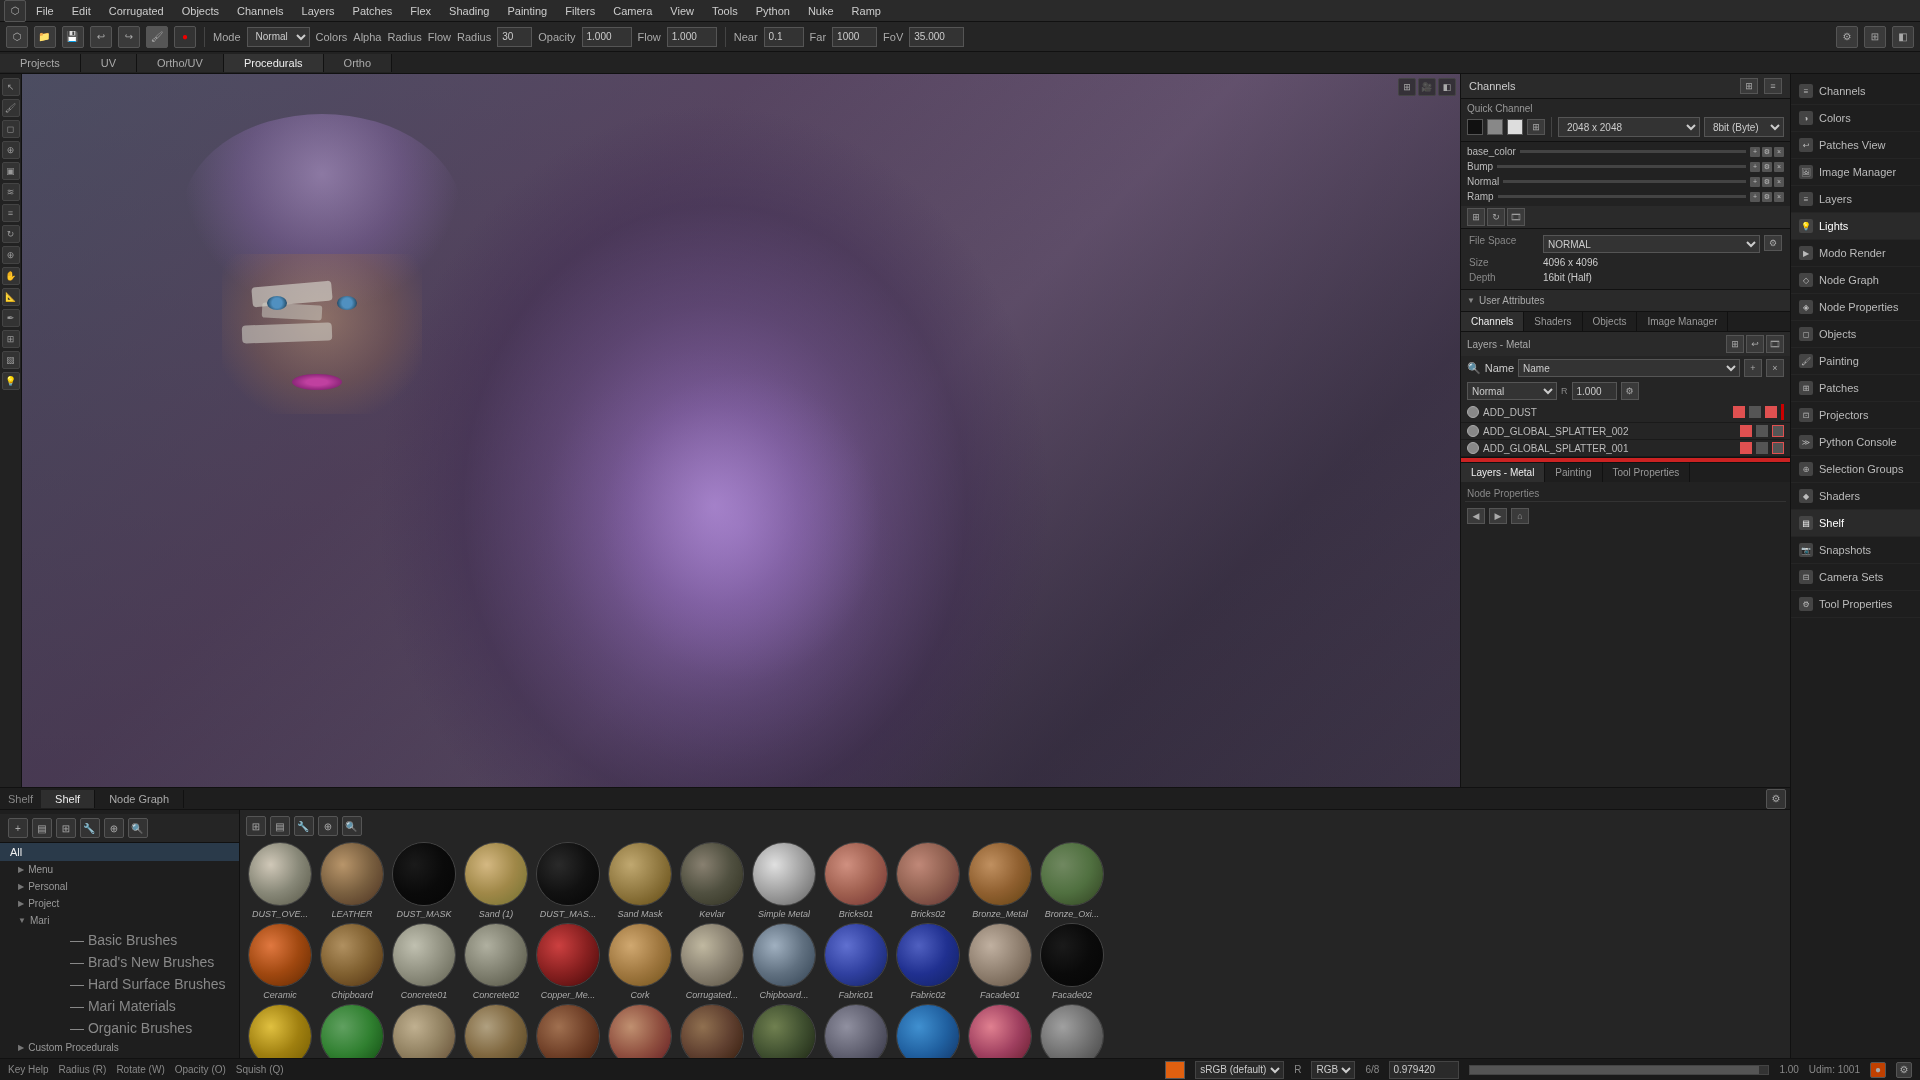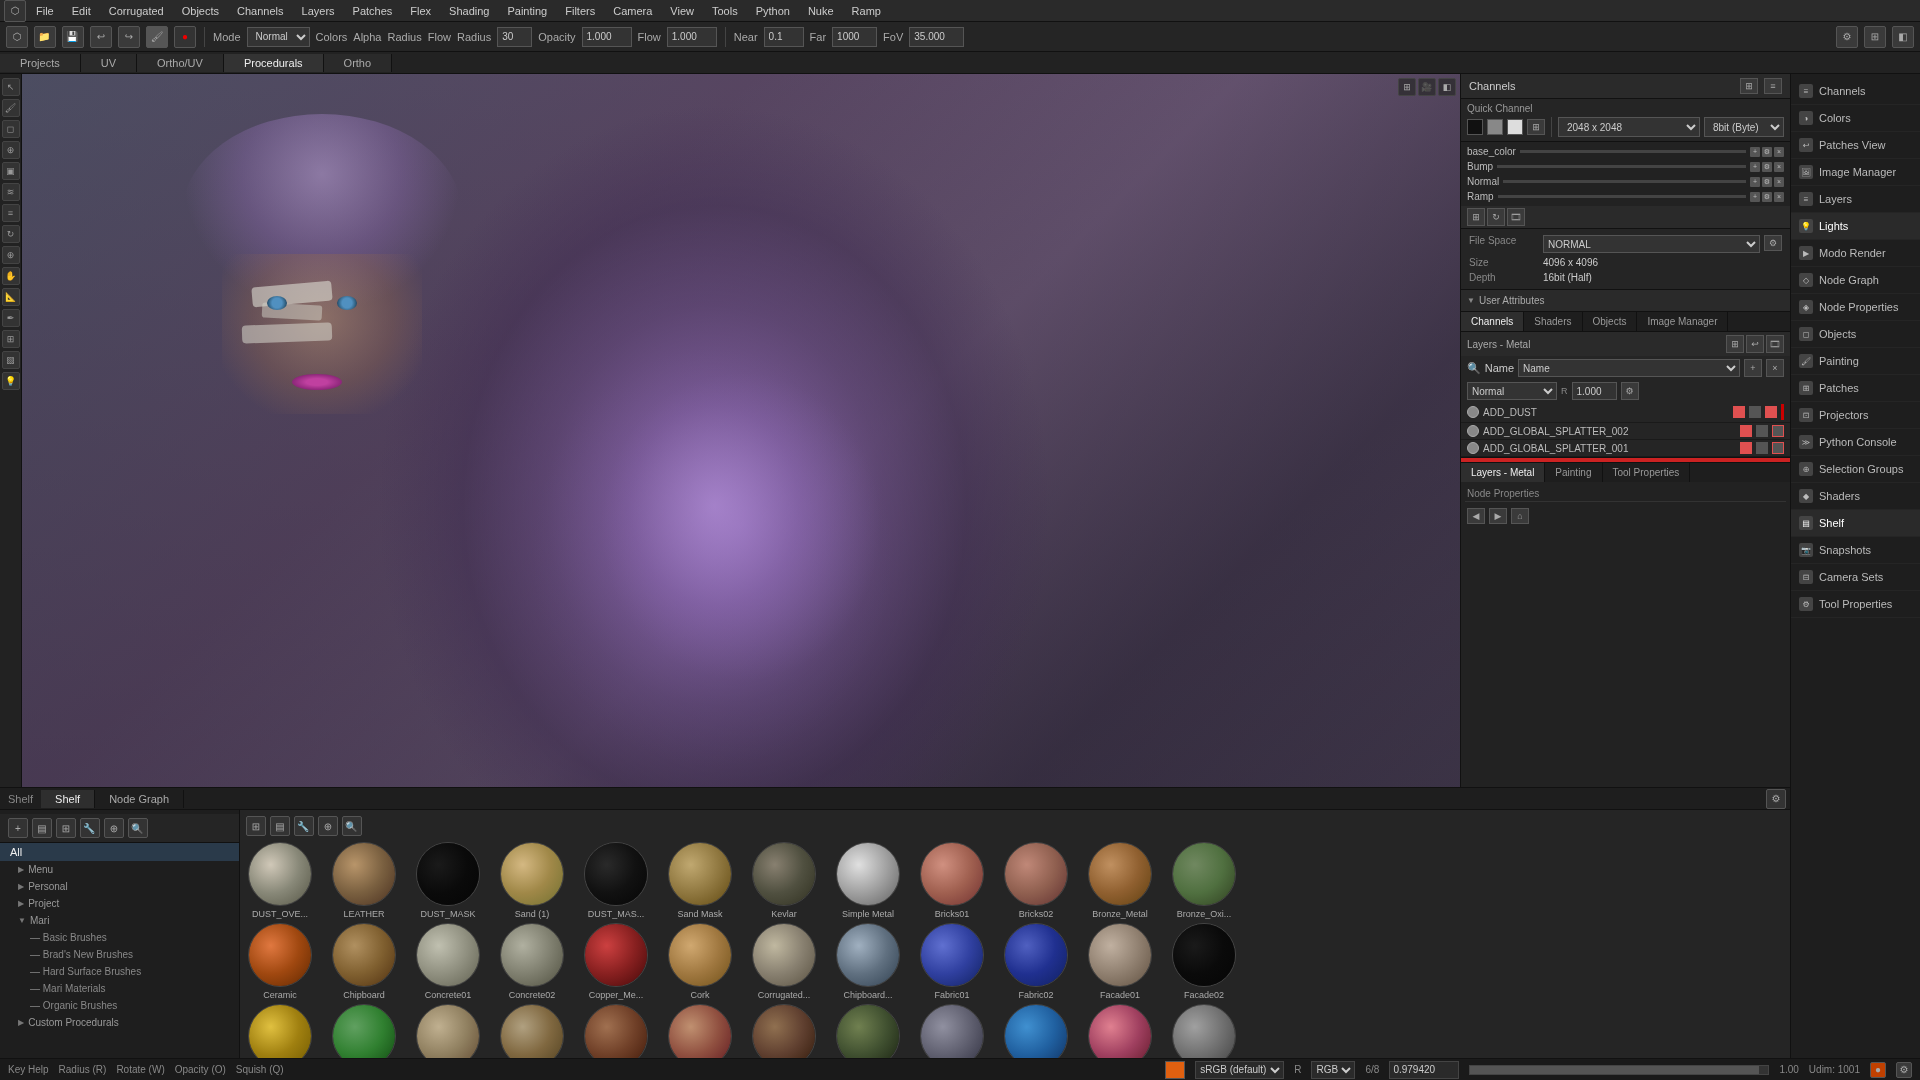--- a/index.html
+++ b/index.html
@@ -522,23 +522,24 @@
       padding: 3px 6px 3px 18px;
       font-size: 10px;
       color: #999;
       cursor: pointer;
       display: flex;
       align-items: center;
       gap: 4px;
     }
     .tree-sub {
       padding: 3px 8px 3px 30px;
-      font-size: 10px;
+      font-size: 14px;
       color: #888;
       cursor: pointer;
+      margin-left: 40px;
     }
     .tree-arrow { font-size: 8px; color: #777; }
 
     
     #shelf-grid {
       flex: 1;
       overflow-y: auto;
       padding: 6px;
       background: #252525;
     }
@@ -553,23 +554,24 @@
       background: #333;
       border: 1px solid #555;
       border-radius: 2px;
       display: flex; align-items: center; justify-content: center;
       cursor: pointer;
       font-size: 10px;
       color: #aaa;
     }
     .shelf-items-row {
       display: flex;
-      gap: 16px;
+      gap: 4px;
       margin-bottom: 4px;
       flex-wrap: nowrap;
+      font-style: italic;
     }
     .shelf-item {
       display: flex;
       flex-direction: column;
       align-items: center;
       width: 68px;
       cursor: pointer;
     }
     .shelf-thumb {
       width: 64px; height: 64px;

